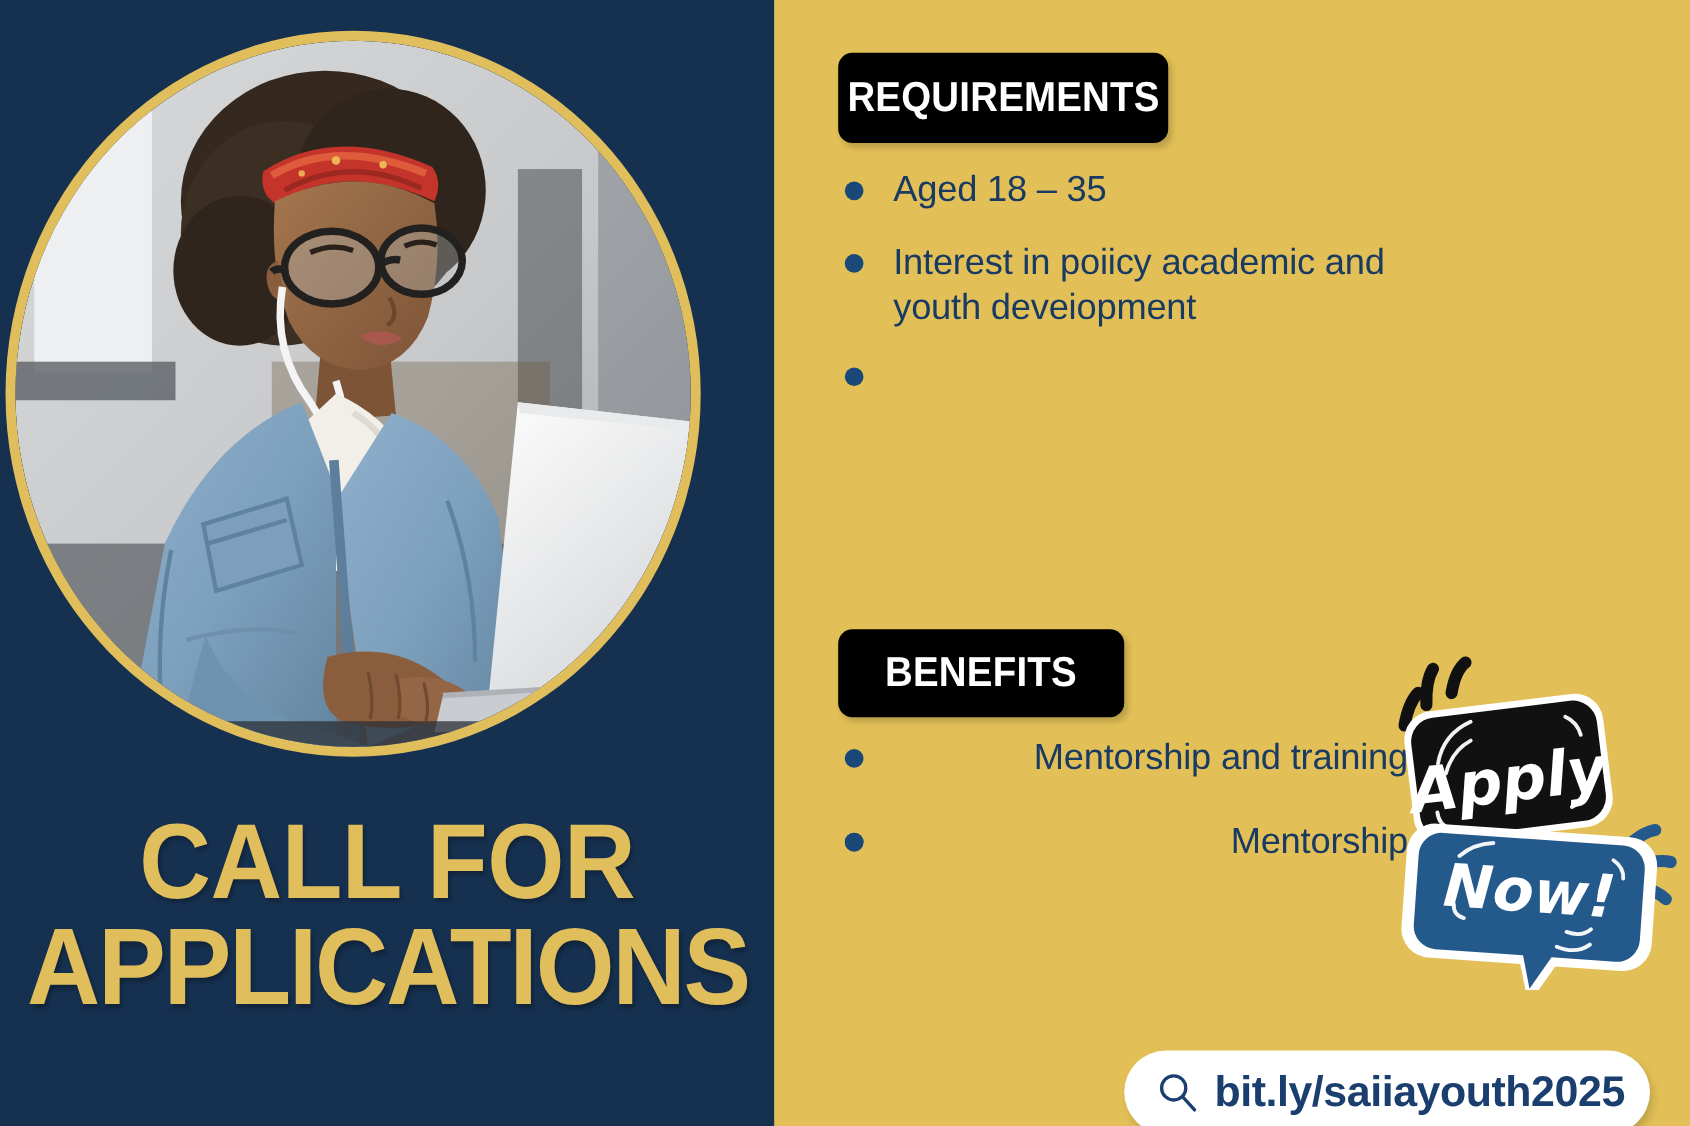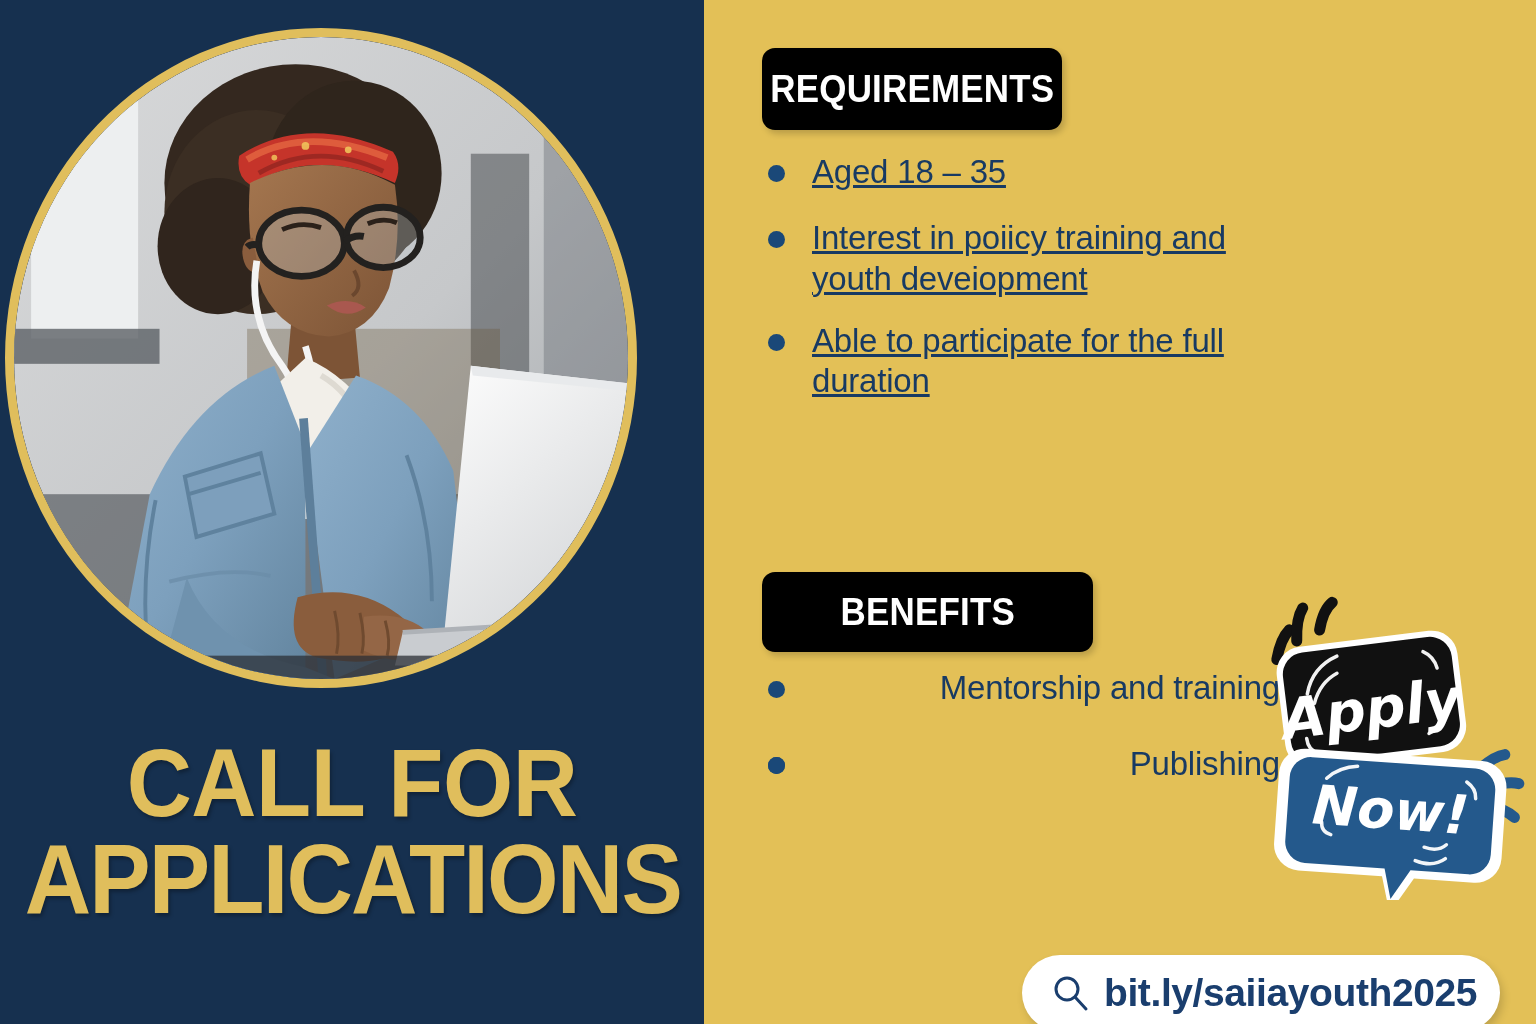--- a/index.html
+++ b/index.html
@@ -56,42 +56,42 @@
     background:#000000;
     border-radius:13px;
     color:#ffffff;
     font-weight:bold;
     display:flex;align-items:center;justify-content:center;
     box-shadow:3px 4px 6px rgba(0,0,0,.18);
     letter-spacing:0.2px;
   }
   .badge span{transform:scaleX(0.92);display:block;}
   #badge-req{left:762px;top:48px;width:300px;height:82px;font-size:38px;}
-  #badge-ben{left:762px;top:572px;width:331px;height:80px;font-size:38px;}
+  #badge-ben{left:762px;top:572px;width:260px;height:80px;font-size:38px;}
 
   
   .blist{position:absolute;left:760px;width:520px;}
   #list-req{top:152px;}
   #list-ben{top:668px;}
   .bitem{
     position:relative;
     padding-left:52px;
     color:#183A63;
     font-size:33px;
     line-height:1.22;
     margin-bottom:25px;
     letter-spacing:-0.2px;
   }
   .bitem .dot{
     position:absolute;left:8px;top:13px;
     width:17px;height:17px;border-radius:50%;
     background:#1A4878;
   }
   .bitem .txt{display:block;}
-  #list-req .bitem{margin-bottom:26px;text-decoration:underline;}
+  #list-req .bitem{margin-bottom:26px;}
   #list-req .bitem.two-line{margin-bottom:22px;}
   #list-ben .bitem{margin-bottom:36px;text-align:right;}
 
   
   .sticker{
     position:absolute;left:1258px;top:588px;width:270px;height:312px;
   }
   .sticker svg{width:100%;height:100%;display:block;}
 
   
@@ -232,43 +232,42 @@
     <span>REQUIREMENTS</span>
   </div>
 
   <div class="blist" id="list-req">
     <div class="bitem">
       <span class="dot"></span>
       <span class="txt">Aged 18 – 35</span>
     </div>
     <div class="bitem two-line">
       <span class="dot"></span>
-      <span class="txt">Interest in poiicy training and youth deveiopment</span>
+      <span class="txt">Interest in poiicy academic and youth deveiopment</span>
     </div>
     <div class="bitem two-line">
       <span class="dot"></span>
-      <span class="txt">Able to participate for the full duration</span>
     </div>
   </div>
 
   <div class="badge" id="badge-ben">
     <span>BENEFITS</span>
   </div>
 
   <div class="blist" id="list-ben">
     <div class="bitem">
       <span class="dot"></span>
       <span class="txt">Mentorship and training</span>
     </div>
     <div class="bitem">
       <span class="dot"></span>
     </div>
     <div class="bitem">
       <span class="dot"></span>
-      <span class="txt">Publishing</span>
+      <span class="txt">Mentorship</span>
     </div>
   </div>
 
   <div class="sticker">
     <svg viewBox="0 0 270 312" aria-hidden="true">
 
       <g transform="rotate(-7 135 156)">
         <g stroke="#ffffff" stroke-width="9" stroke-linecap="round" fill="none">
           <path d="M30 58 q6 -20 16 -28"></path>
           <path d="M52 42 q2 -22 10 -32"></path>

